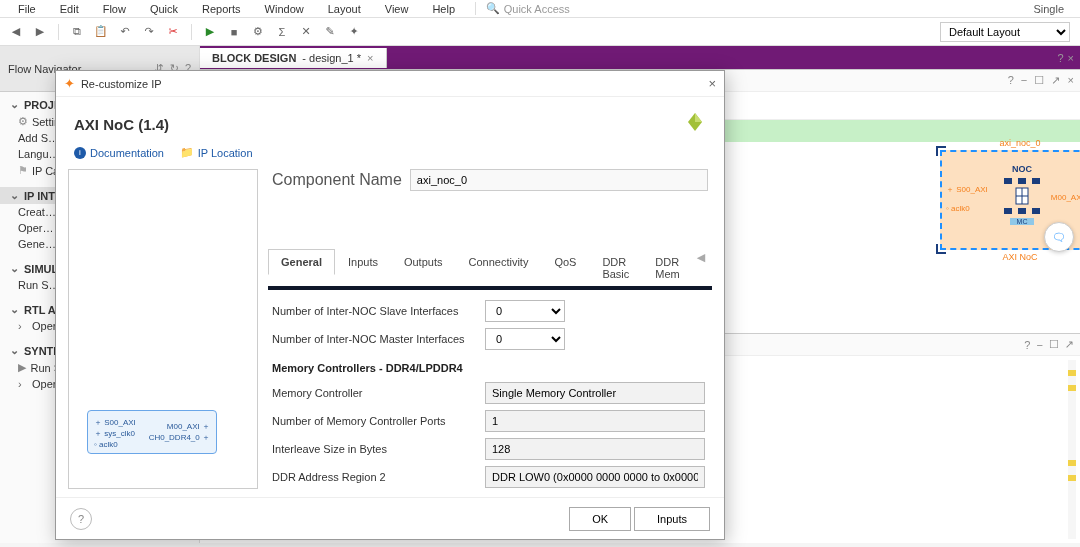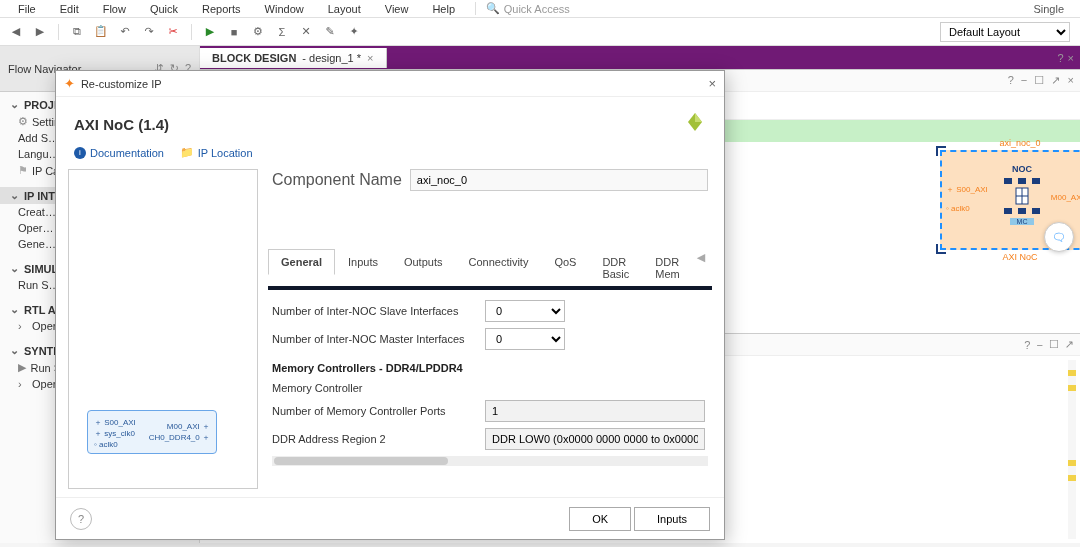--- a/index.html
+++ b/index.html
@@ -364,24 +364,29 @@
           <label>Number of Inter-NOC Slave Interfaces</label>
           <div class="ctl"><select style="max-width:80px"><option>0</option></select></div>
         </div>
         <div class="prop-row">
           <label>Number of Inter-NOC Master Interfaces</label>
           <div class="ctl"><select style="max-width:80px"><option>0</option></select></div>
         </div>
         <div class="section-title">Memory Controllers - DDR4/LPDDR4</div>
         <div class="prop-row">
           <label>Memory Controller</label>
+          <div class="ctl"><input class="ro" readonly="" value="Single Memory Controller" style=""></div>
         </div>
         <div class="prop-row">
           <label>Number of Memory Controller Ports</label>
           <div class="ctl"><input class="ro" readonly="" value="1" style=""></div>
+        </div>
+        <div class="prop-row">
+          <label>Interleave Size in Bytes</label>
+          <div class="ctl"><input class="ro" readonly="" value="128" style=""></div>
         </div>
         <div class="prop-row">
           <label>DDR Address Region 2</label>
           <div class="ctl"><input class="ro" readonly="" value="DDR LOW0 (0x0000 0000 0000 to 0x0000 7FFF FF" style=""></div>
         </div>
         <div class="hscroll">
             <div class="thumb"></div>
           </div>
       </div>
     </div>

